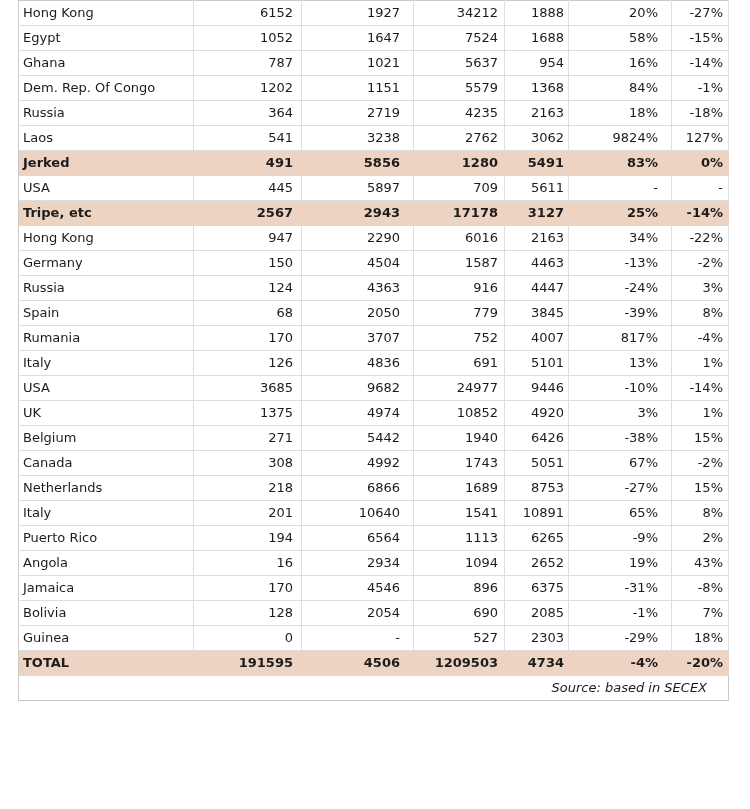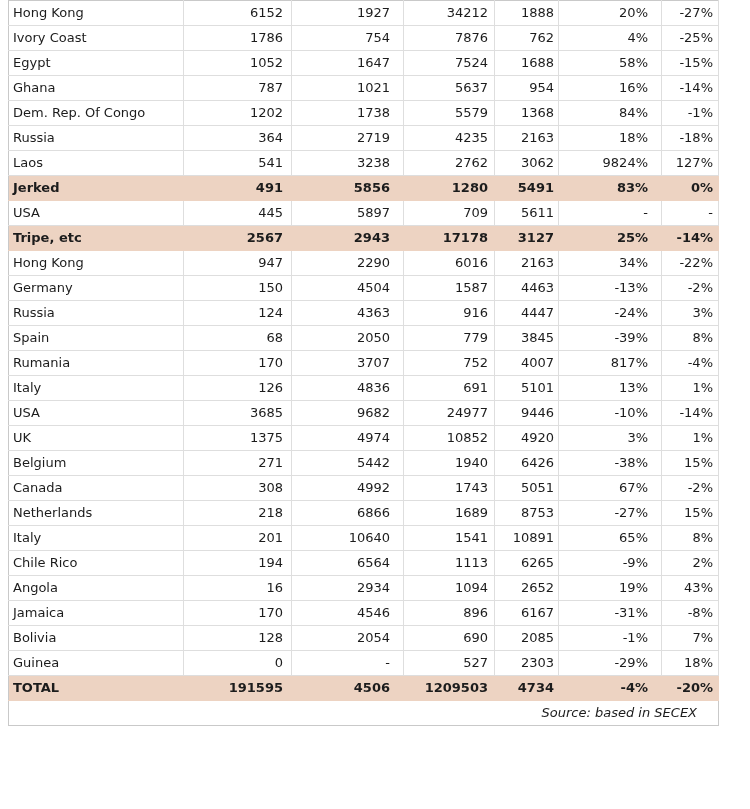--- a/index.html
+++ b/index.html
@@ -7,21 +7,21 @@
     width: 750px;
     height: 809px;
     background: #ffffff;
     overflow: hidden;
     font-family: "DejaVu Sans", "Liberation Sans", sans-serif;
     font-size: 13px;
     color: var(--text, #1c1c1c);
   }
   .table-wrap {
     position: absolute;
-    left: 8px;
+    left: 18px;
     top: 0;
     width: 711px;
   }
   table {
     border-collapse: collapse;
     table-layout: fixed;
     width: 710px;
     border: 1px solid var(--grid-outer, #c9c9c9);
   }
   col.c-label { width: 175px; }
@@ -82,50 +82,41 @@
         <tr>
     <td class="label-cell">Hong Kong</td>
     <td class="num">6152</td>
     <td class="num">1927</td>
     <td class="num">34212</td>
     <td class="num">1888</td>
     <td class="num">20%</td>
     <td class="num">-27%</td>
   </tr>
         <tr>
-    <td class="label-cell">Ivory Coast</td>
-    <td class="num">1786</td>
-    <td class="num">754</td>
-    <td class="num">7876</td>
-    <td class="num">762</td>
-    <td class="num">4%</td>
-    <td class="num">-25%</td>
-  </tr>
-        <tr>
     <td class="label-cell">Egypt</td>
     <td class="num">1052</td>
     <td class="num">1647</td>
     <td class="num">7524</td>
     <td class="num">1688</td>
     <td class="num">58%</td>
     <td class="num">-15%</td>
   </tr>
         <tr>
     <td class="label-cell">Ghana</td>
     <td class="num">787</td>
     <td class="num">1021</td>
     <td class="num">5637</td>
     <td class="num">954</td>
     <td class="num">16%</td>
     <td class="num">-14%</td>
   </tr>
         <tr>
     <td class="label-cell">Dem. Rep. Of Congo</td>
     <td class="num">1202</td>
-    <td class="num">1738</td>
+    <td class="num">1151</td>
     <td class="num">5579</td>
     <td class="num">1368</td>
     <td class="num">84%</td>
     <td class="num">-1%</td>
   </tr>
         <tr>
     <td class="label-cell">Russia</td>
     <td class="num">364</td>
     <td class="num">2719</td>
     <td class="num">4235</td>
@@ -271,21 +262,21 @@
         <tr>
     <td class="label-cell">Italy</td>
     <td class="num">201</td>
     <td class="num">10640</td>
     <td class="num">1541</td>
     <td class="num">10891</td>
     <td class="num">65%</td>
     <td class="num">8%</td>
   </tr>
         <tr>
-    <td class="label-cell">Chile Rico</td>
+    <td class="label-cell">Puerto Rico</td>
     <td class="num">194</td>
     <td class="num">6564</td>
     <td class="num">1113</td>
     <td class="num">6265</td>
     <td class="num">-9%</td>
     <td class="num">2%</td>
   </tr>
         <tr>
     <td class="label-cell">Angola</td>
     <td class="num">16</td>
@@ -293,21 +284,21 @@
     <td class="num">1094</td>
     <td class="num">2652</td>
     <td class="num">19%</td>
     <td class="num">43%</td>
   </tr>
         <tr>
     <td class="label-cell">Jamaica</td>
     <td class="num">170</td>
     <td class="num">4546</td>
     <td class="num">896</td>
-    <td class="num">6167</td>
+    <td class="num">6375</td>
     <td class="num">-31%</td>
     <td class="num">-8%</td>
   </tr>
         <tr>
     <td class="label-cell">Bolivia</td>
     <td class="num">128</td>
     <td class="num">2054</td>
     <td class="num">690</td>
     <td class="num">2085</td>
     <td class="num">-1%</td>

